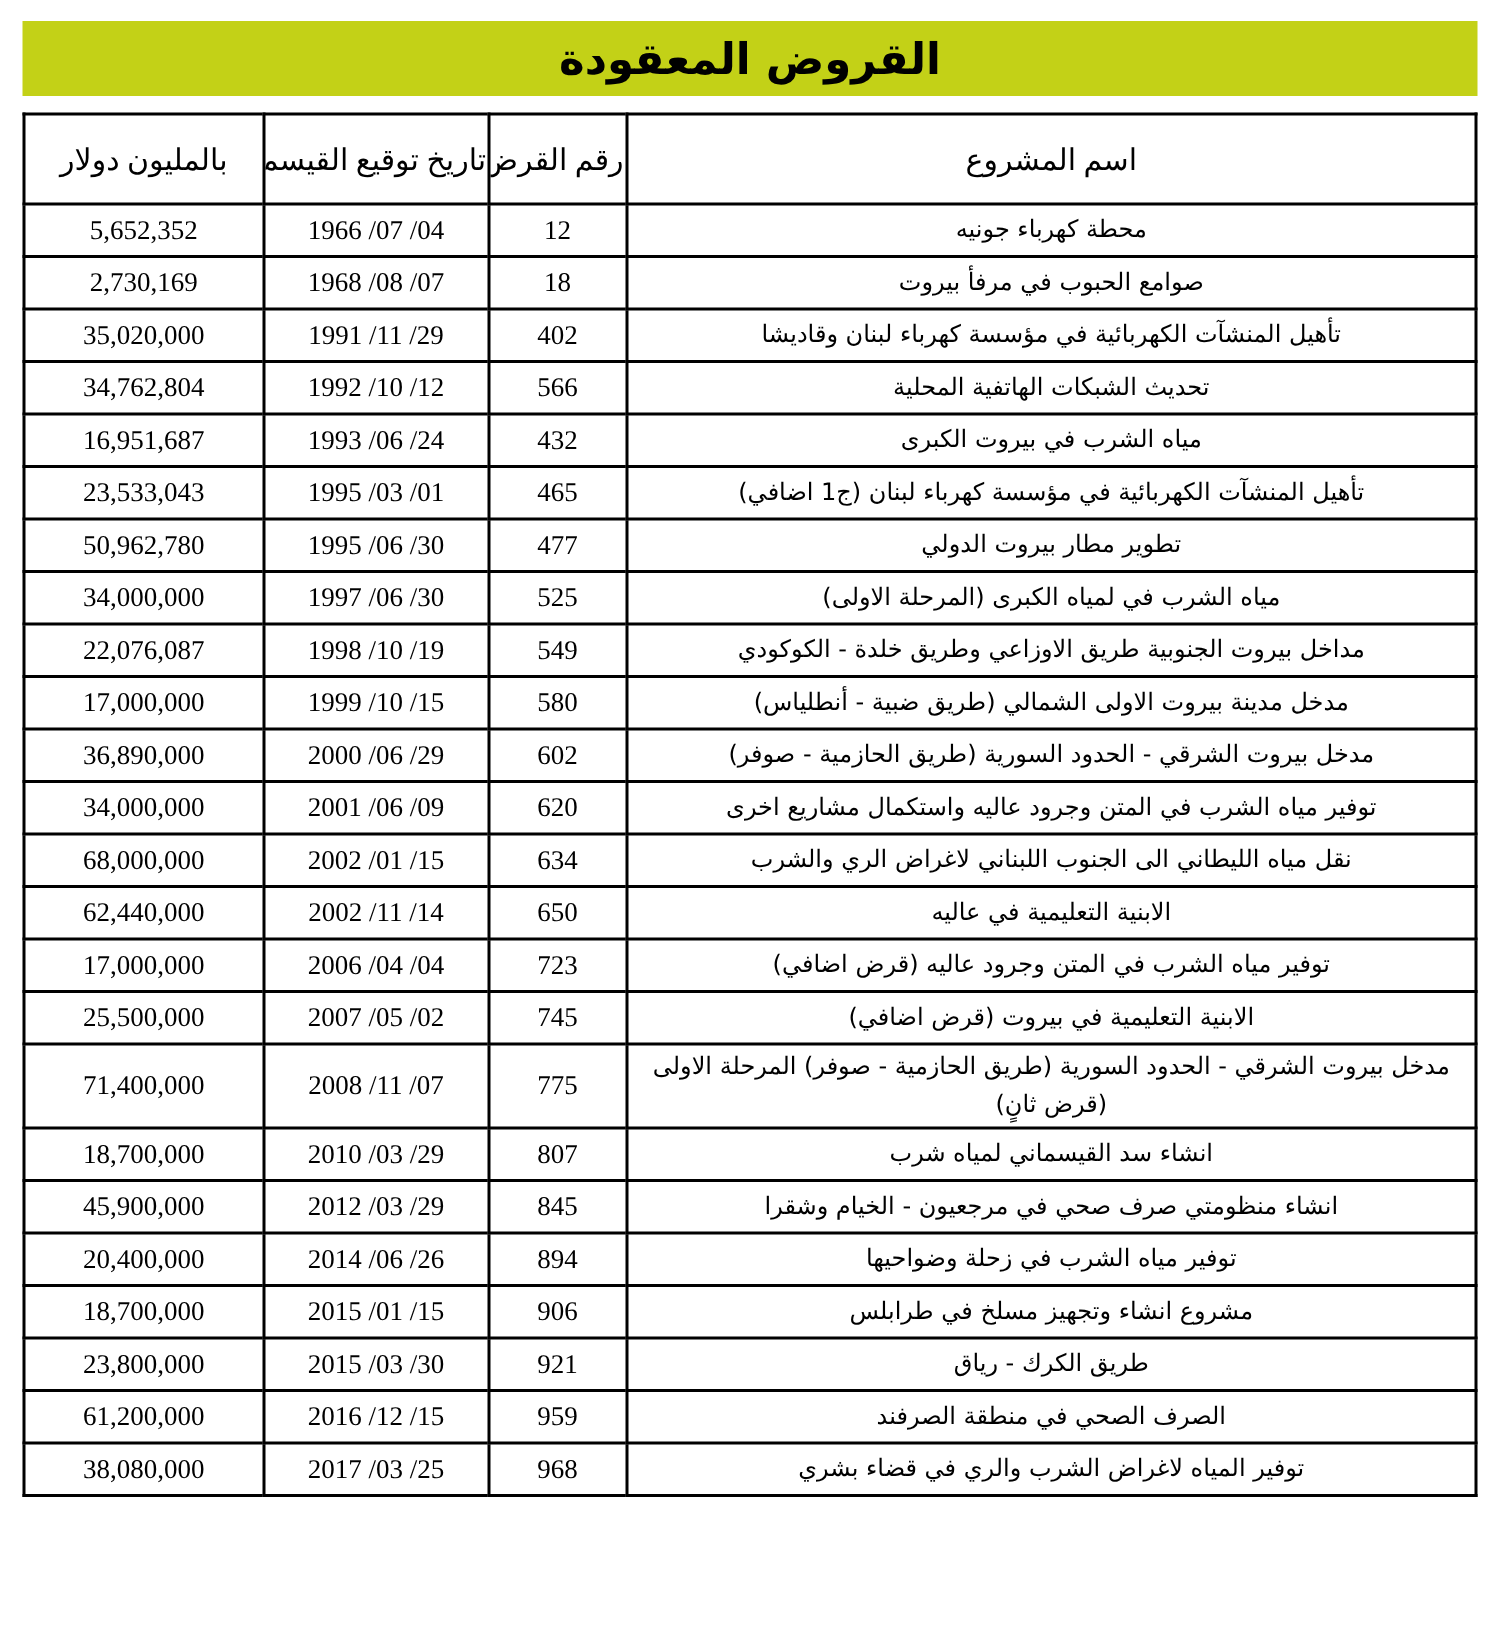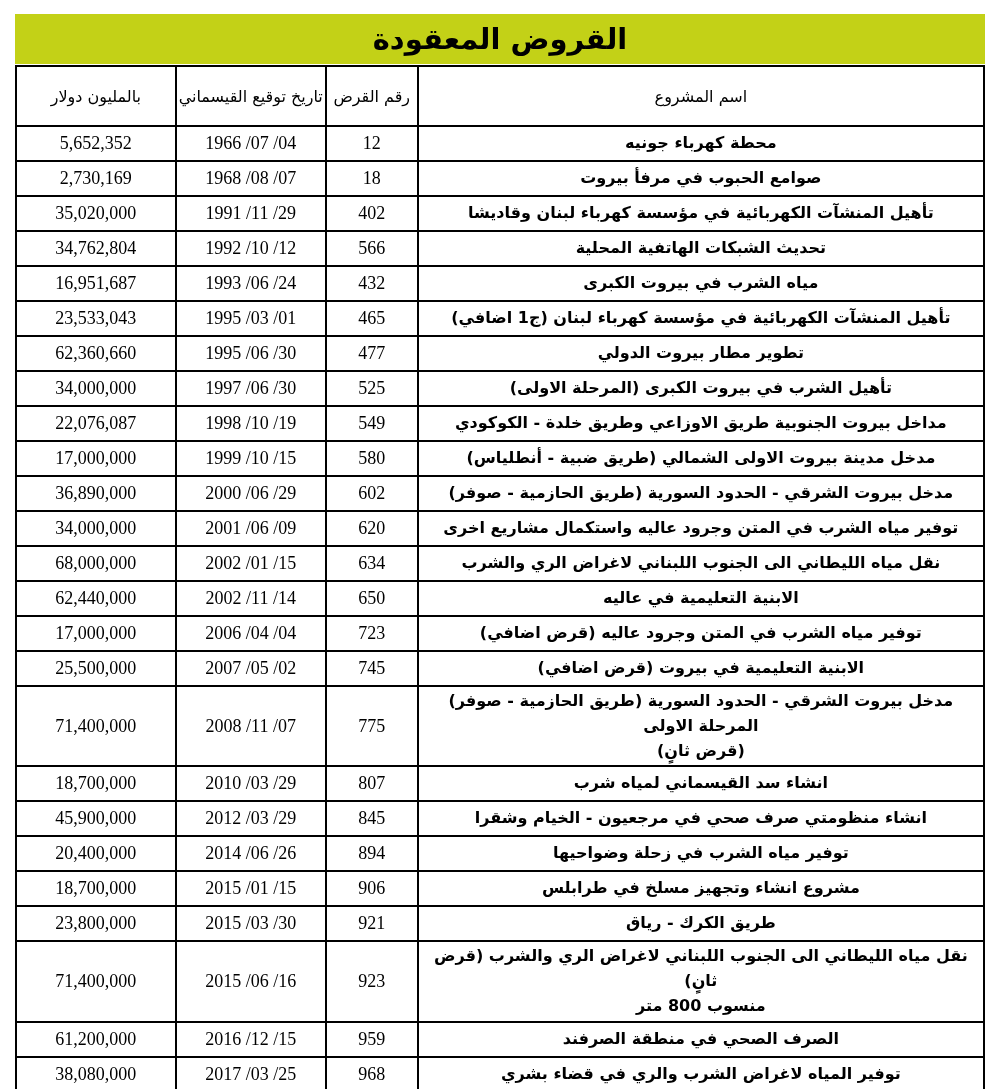--- a/index.html
+++ b/index.html
@@ -14,21 +14,21 @@
     box-sizing: border-box;
     padding: 14px 15px;
     direction: rtl;
   }
   .title-bar {
     background: #c3d117;
     height: 50px;
     display: flex;
     align-items: center;
     justify-content: center;
-    margin-bottom: 1px;
+    margin-bottom: 11px;
   }
   .title-bar .title-text {
     font-size: 29px;
     font-weight: bold;
     letter-spacing: 0;
   }
   table.loans {
     width: 100%;
     border-collapse: collapse;
     direction: rtl;
@@ -41,30 +41,31 @@
     overflow: hidden;
   }
   col.c-project { width: 58.5%; }
   col.c-loan    { width: 9.5%;  }
   col.c-date    { width: 15.5%; }
   col.c-amount  { width: 16.5%; }
 
   thead th {
     height: 56px;
     font-weight: normal;
-    font-size: 16px;
+    font-size: 20px;
     white-space: nowrap;
+    font-family: Liberation Serif, serif;
   }
   tbody td, tfoot td {
     height: 29px;
     padding: 2px 8px;
   }
   .cell-project {
     font-size: 16px;
-    font-weight: bold;
+    font-weight: normal;
     white-space: pre-line;
     line-height: 1.55;
   }
   .num-text {
     font-family: "Liberation Serif", "DejaVu Serif", serif;
     font-size: 18px;
     direction: ltr;
     unicode-bidi: embed;
     display: inline-block;
   }
@@ -125,24 +126,24 @@
       <tr>
         <td class="cell-project">تأهيل المنشآت الكهربائية في مؤسسة كهرباء لبنان (ج1 اضافي)</td>
         <td><span class="num-text">465</span></td>
         <td><span class="num-text">1995 /03 /01</span></td>
         <td><span class="num-text">23,533,043</span></td>
       </tr>
       <tr>
         <td class="cell-project">تطوير مطار بيروت الدولي</td>
         <td><span class="num-text">477</span></td>
         <td><span class="num-text">1995 /06 /30</span></td>
-        <td><span class="num-text">62,360,660</span></td>
-      </tr>
-      <tr>
-        <td class="cell-project">تأهيل الشرب في بيروت الكبرى (المرحلة الاولى)</td>
+        <td><span class="num-text">50,962,780</span></td>
+      </tr>
+      <tr>
+        <td class="cell-project">مياه الشرب في لمياه الكبرى (المرحلة الاولى)</td>
         <td><span class="num-text">525</span></td>
         <td><span class="num-text">1997 /06 /30</span></td>
         <td><span class="num-text">34,000,000</span></td>
       </tr>
       <tr>
         <td class="cell-project">مداخل بيروت الجنوبية طريق الاوزاعي وطريق خلدة - الكوكودي</td>
         <td><span class="num-text">549</span></td>
         <td><span class="num-text">1998 /10 /19</span></td>
         <td><span class="num-text">22,076,087</span></td>
       </tr>
@@ -219,27 +220,20 @@
         <td><span class="num-text">2015 /01 /15</span></td>
         <td><span class="num-text">18,700,000</span></td>
       </tr>
       <tr>
         <td class="cell-project">طريق الكرك - رياق</td>
         <td><span class="num-text">921</span></td>
         <td><span class="num-text">2015 /03 /30</span></td>
         <td><span class="num-text">23,800,000</span></td>
       </tr>
       <tr>
-        <td class="cell-project">نقل مياه الليطاني الى الجنوب اللبناني لاغراض الري والشرب (قرض ثانٍ)
-منسوب 800 متر</td>
-        <td><span class="num-text">923</span></td>
-        <td><span class="num-text">2015 /06 /16</span></td>
-        <td><span class="num-text">71,400,000</span></td>
-      </tr>
-      <tr>
         <td class="cell-project">الصرف الصحي في منطقة الصرفند</td>
         <td><span class="num-text">959</span></td>
         <td><span class="num-text">2016 /12 /15</span></td>
         <td><span class="num-text">61,200,000</span></td>
       </tr>
       <tr>
         <td class="cell-project">توفير المياه لاغراض الشرب والري في قضاء بشري</td>
         <td><span class="num-text">968</span></td>
         <td><span class="num-text">2017 /03 /25</span></td>
         <td><span class="num-text">38,080,000</span></td>

